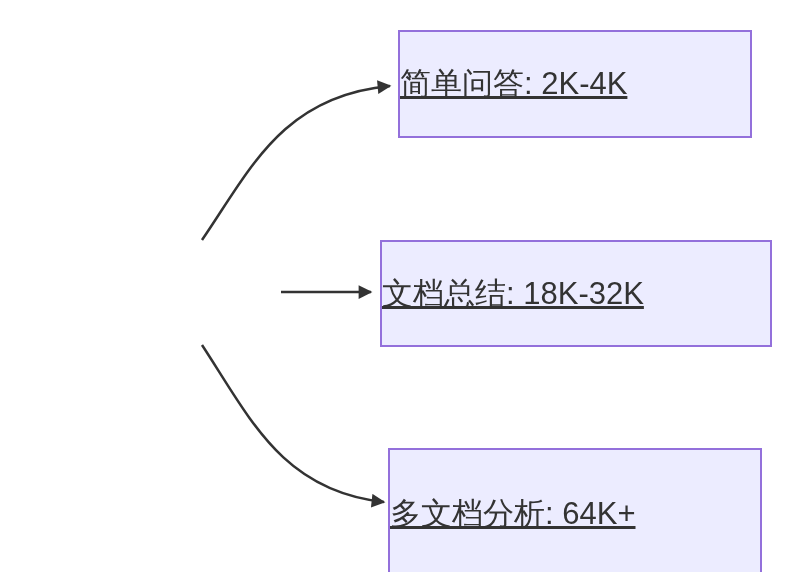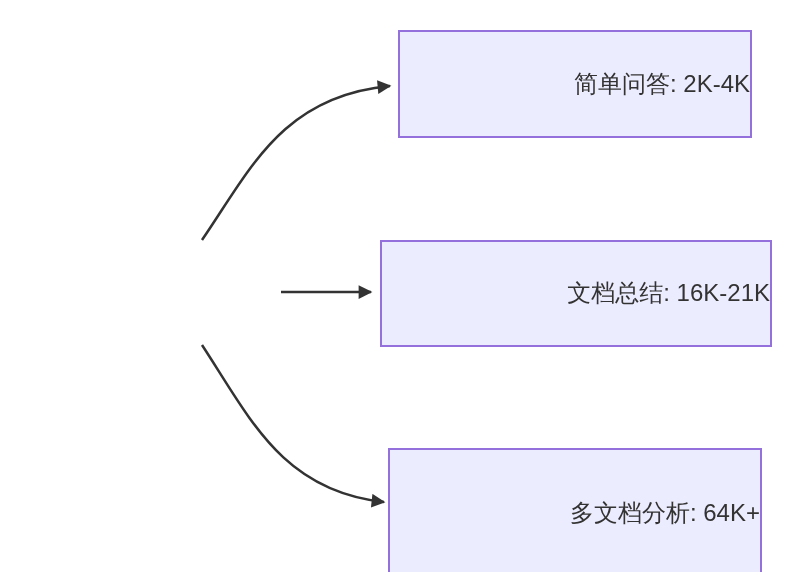--- a/index.html
+++ b/index.html
@@ -15,26 +15,27 @@
     font-family: "Liberation Sans", "DejaVu Sans", sans-serif;
     overflow: hidden;
   }
   .node {
     position: absolute;
     box-sizing: border-box;
     background: var(--node-fill, #ECECFF);
     border: 2px solid var(--node-border, #9370DB);
     display: flex;
     align-items: center;
-    justify-content: flex-end;
+    justify-content: flex-start;
     text-align: center;
     color: var(--text, #333333);
-    font-size: 24px;
+    font-size: 31px;
     line-height: 1.2;
     white-space: nowrap;
+    text-decoration: underline;
   }
   .node-root   { left: 33px;  top: 240px; width: 248px; height: 105px; }
   .node-top    { left: 398px; top: 30px;  width: 354px; height: 108px; }
   .node-middle { left: 380px; top: 240px; width: 392px; height: 107px; }
   .node-bottom { left: 388px; top: 448px; width: 374px; height: 131px; }
   .edges {
     position: absolute;
     left: 0;
     top: 0;
     width: 787px;
@@ -62,20 +63,20 @@
     <path class="edge" d="M 281 292 L 371 292" marker-end="url(#arrowhead)"></path>
     <path class="edge" d="M 202 345 C 250 418, 282 491, 384 502" marker-end="url(#arrowhead)"></path>
   </svg>
 
 
   <div class="node node-top">
     <span>简单问答: 2K-4K</span>
   </div>
 
   <div class="node node-middle">
-    <span>文档总结: 16K-21K</span>
+    <span>文档总结: 18K-32K</span>
   </div>
 
   <div class="node node-bottom">
     <span>多文档分析: 64K+</span>
   </div>
 
 </div>
 
 </body></html>

